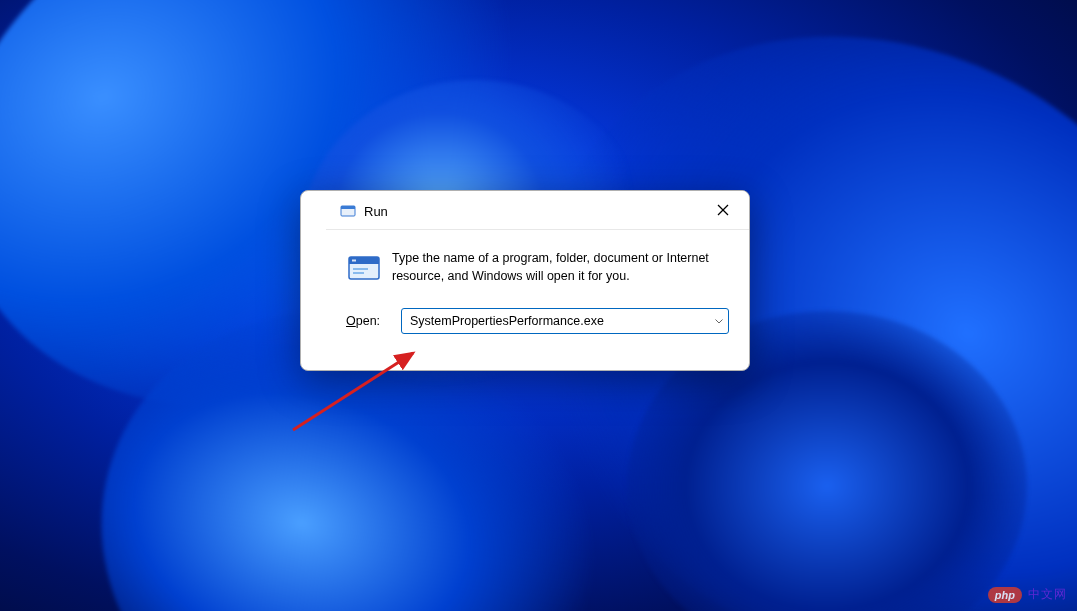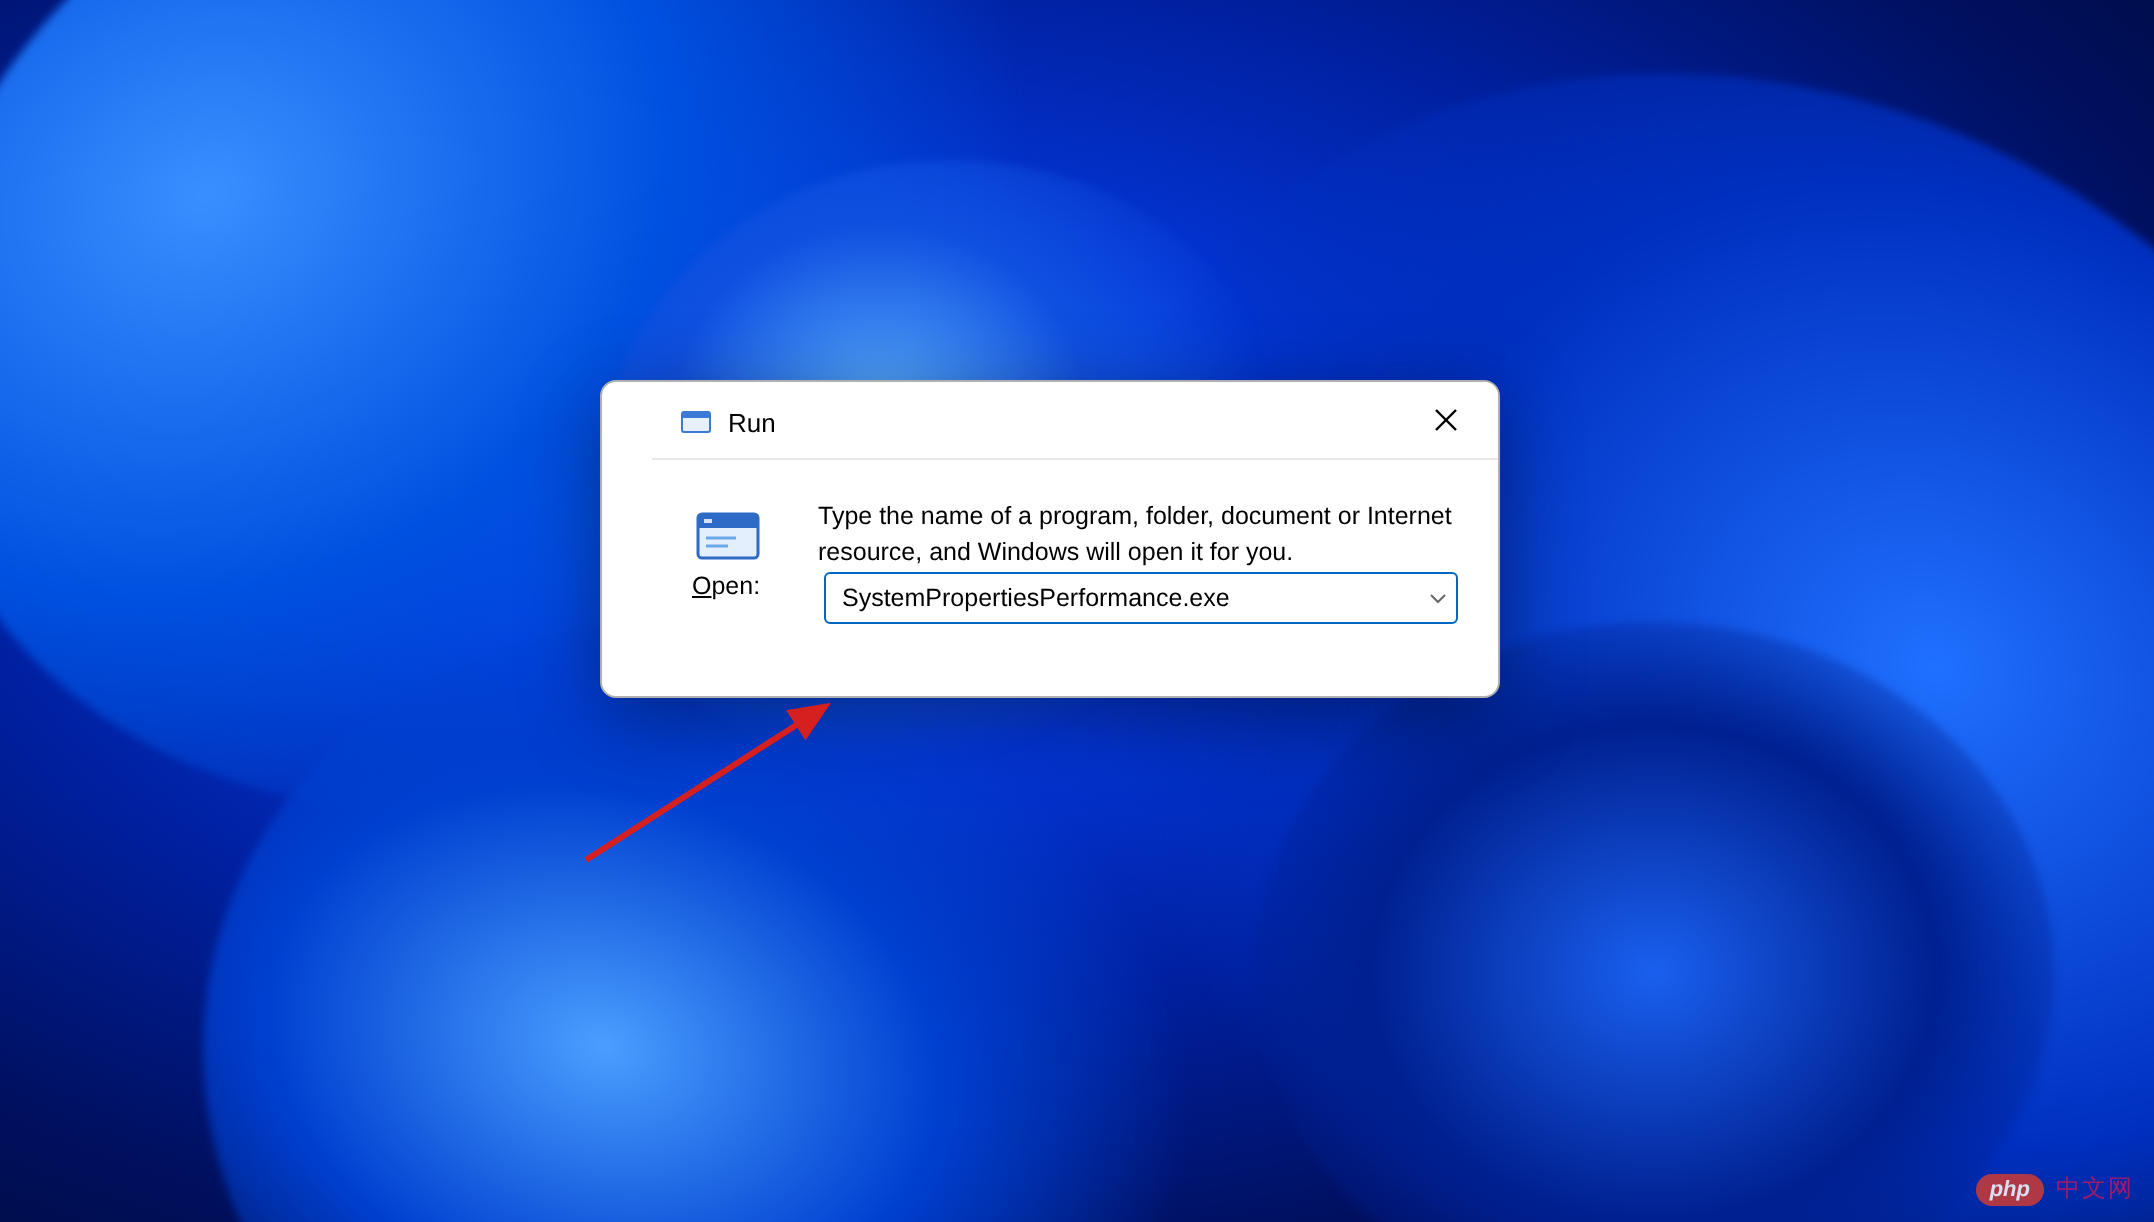--- a/index.html
+++ b/index.html
@@ -79,39 +79,40 @@
       background: transparent;
       border: none;
     }
     
     .content {
       padding: 20px 20px 10px 20px;
     }
     
     .description-row {
       display: flex;
-      gap: 27px;
+      gap: 10px;
+      margin-bottom: 22px;
     }
     
     .run-large-icon {
       width: 36px;
       height: 36px;
       flex-shrink: 0;
     }
     
     .description-text {
       font-size: 12.5px;
       color: #000;
       line-height: 1.4;
     }
     
     .input-row {
       display: flex;
-      align-items: flex-start;
-      gap: 28px;
+      align-items: center;
+      gap: 17px;
       margin-bottom: 26px;
     }
     
     .open-label {
       font-size: 12.5px;
       color: #000;
       min-width: 38px;
     }
     .open-label .underline { text-decoration: underline; }
     
@@ -188,21 +189,21 @@
     .watermark-logo {
       background: #cd3b32;
       color: #fff;
       font-size: 11px;
       font-weight: bold;
       font-style: italic;
       padding: 2px 7px;
       border-radius: 9px;
     }
     .watermark-text {
-      color: #be185d;
+      color: #6d28d9;
       font-size: 12px;
       letter-spacing: 1px;
     }
   </style>
 </head>
 <body>
 
 <div class="petal petal1"></div>
 <div class="petal petal2"></div>
 <div class="petal petal3"></div>

